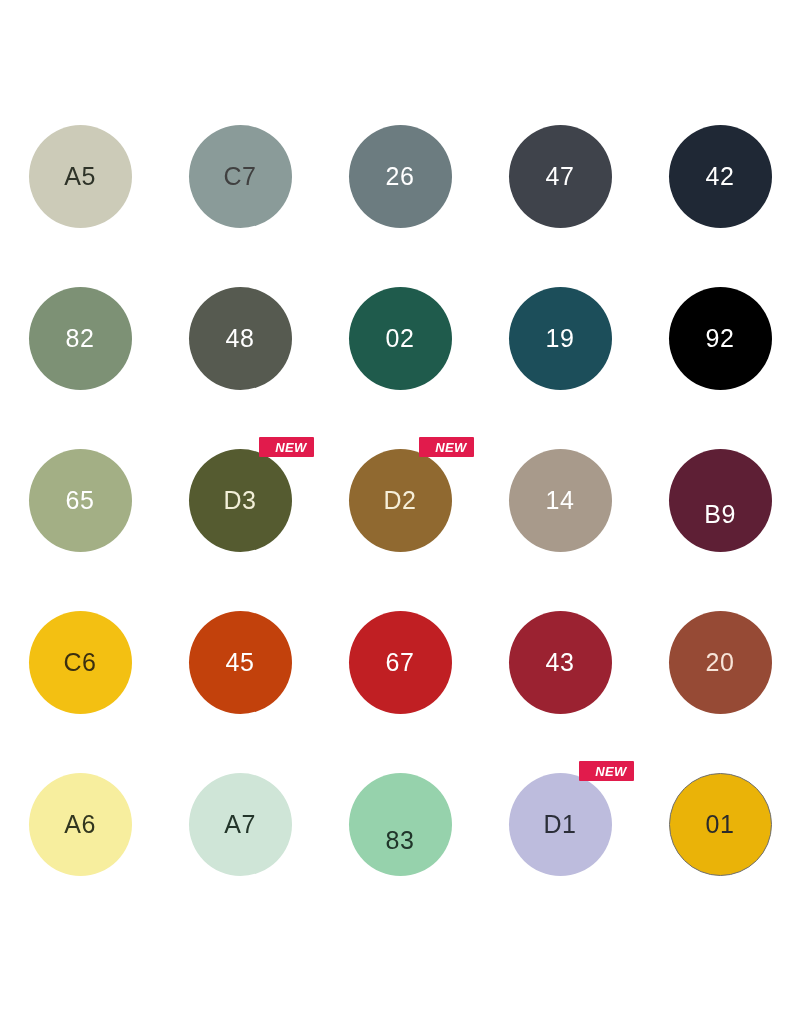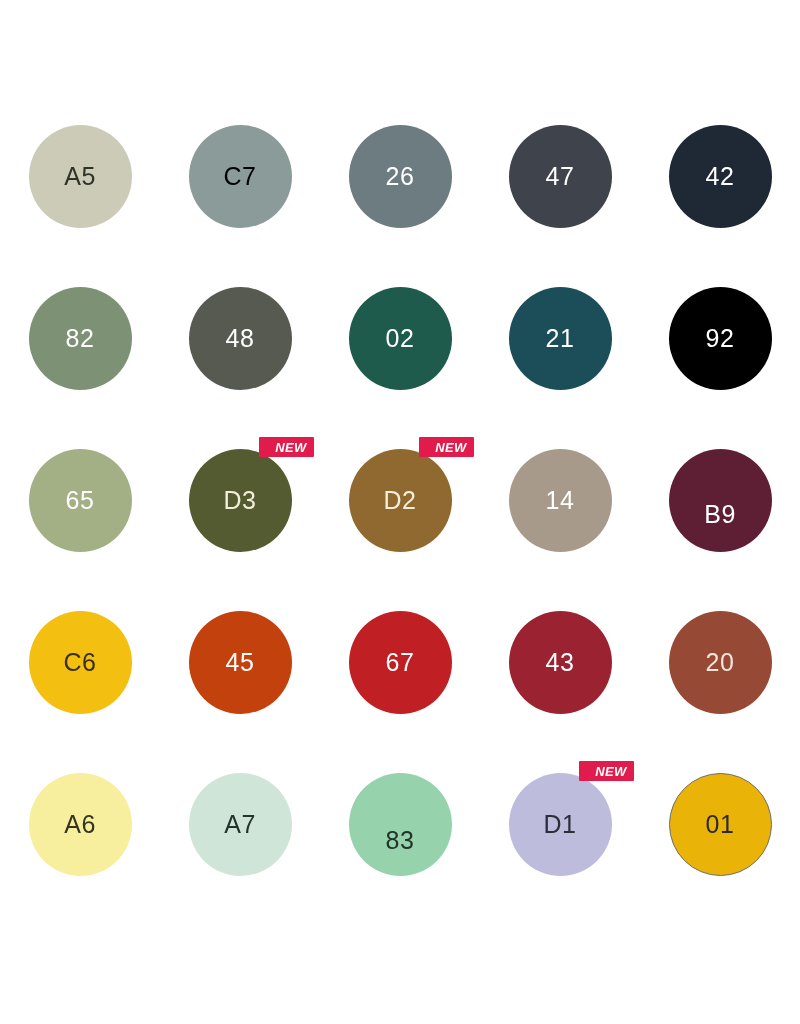--- a/index.html
+++ b/index.html
@@ -87,21 +87,21 @@
 
 <div id="palette-sheet">
   <div class="swatch-grid">
       <div class="swatch-cell">
         <div class="swatch-circle" style="background: rgb(204, 203, 184);">
           <span class="swatch-code" style="color: rgb(46, 51, 40);">A5</span>
         </div>
       </div>
       <div class="swatch-cell">
         <div class="swatch-circle" style="background: rgb(138, 155, 153);">
-          <span class="swatch-code" style="color: #000000;">C7</span>
+          <span class="swatch-code" style="color: #404040;">C7</span>
         </div>
       </div>
       <div class="swatch-cell">
         <div class="swatch-circle" style="background: rgb(108, 124, 128);">
           <span class="swatch-code" style="color: rgb(255, 255, 255);">26</span>
         </div>
       </div>
       <div class="swatch-cell">
         <div class="swatch-circle" style="background: rgb(63, 67, 75);">
           <span class="swatch-code" style="color: rgb(255, 255, 255);">47</span>
@@ -122,21 +122,21 @@
           <span class="swatch-code" style="color: rgb(255, 255, 255);">48</span>
         </div>
       </div>
       <div class="swatch-cell">
         <div class="swatch-circle" style="background: rgb(31, 91, 76);">
           <span class="swatch-code" style="color: rgb(255, 255, 255);">02</span>
         </div>
       </div>
       <div class="swatch-cell">
         <div class="swatch-circle" style="background: rgb(28, 78, 90);">
-          <span class="swatch-code" style="color: rgb(255, 255, 255);">21</span>
+          <span class="swatch-code" style="color: rgb(255, 255, 255);">19</span>
         </div>
       </div>
       <div class="swatch-cell">
         <div class="swatch-circle" style="background: #000000;">
           <span class="swatch-code" style="color: rgb(255, 255, 255);">92</span>
         </div>
       </div>
       <div class="swatch-cell">
         <div class="swatch-circle" style="background: rgb(163, 175, 133);">
           <span class="swatch-code" style="color: rgb(255, 255, 255);">65</span>

